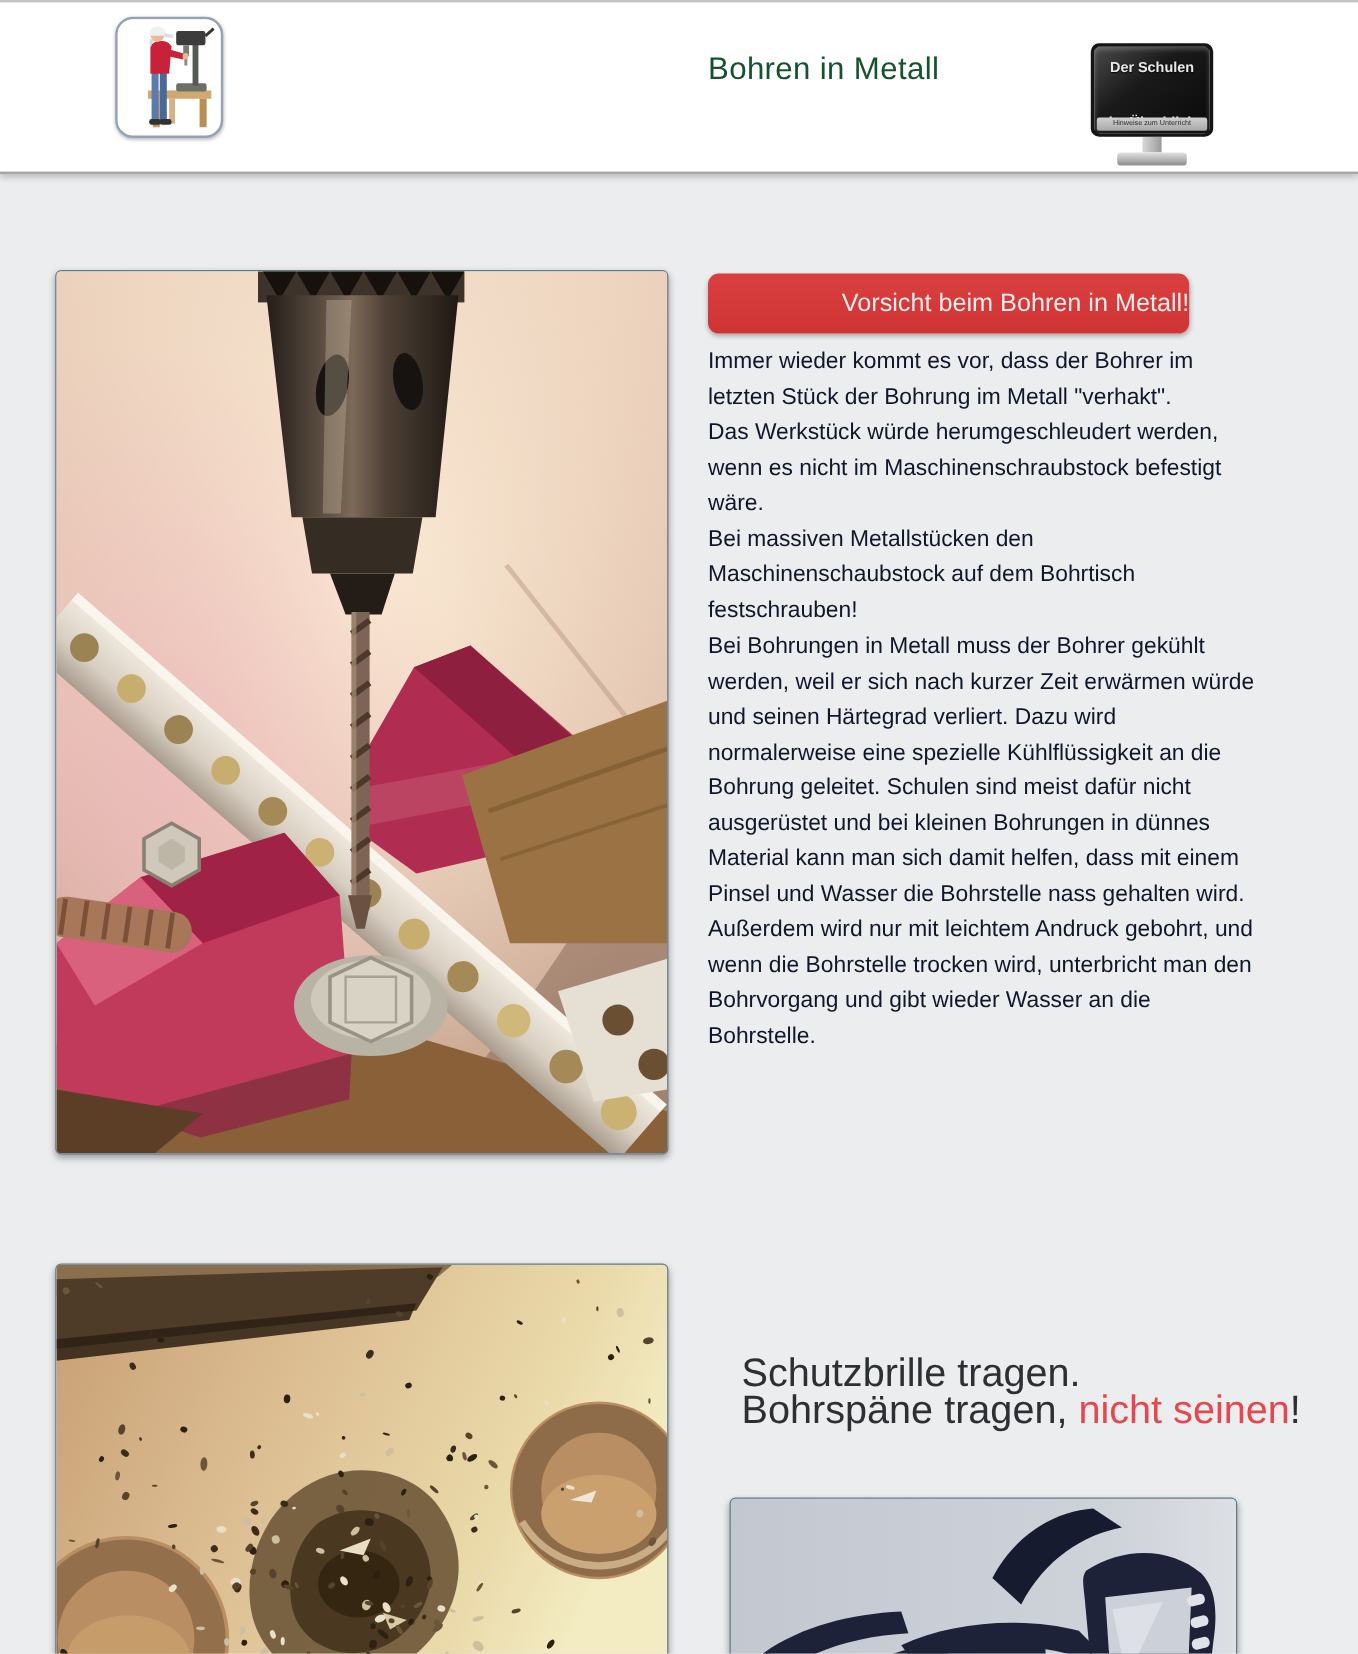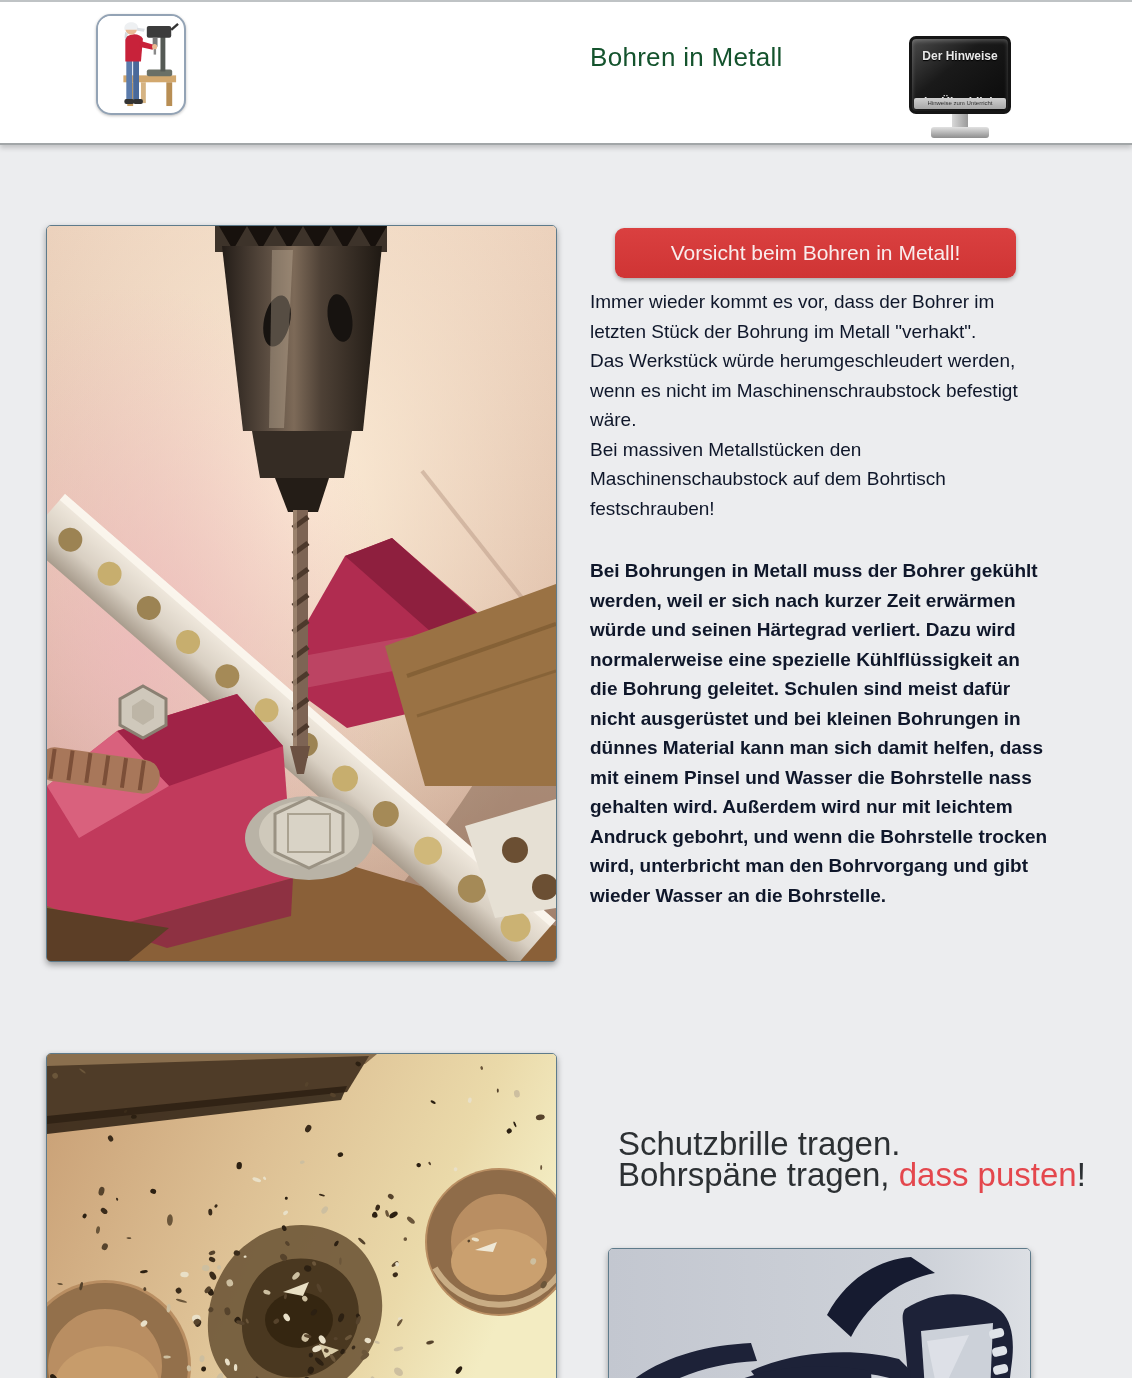--- a/index.html
+++ b/index.html
@@ -51,33 +51,33 @@
     border:1px solid #5e7b8b;border-radius:5px;
     box-shadow:0 3px 6px rgba(0,0,0,.35);
     background:#ddd;
   }
   .photo svg{display:block;}
   .photo1{left:46px;top:225px;width:509px;height:735px;}
   .photo2{left:46px;top:1053px;width:509px;height:400px;}
   .photo3{left:608px;top:1248px;width:421px;height:200px;}
   
   .banner{
-    position:absolute;left:615px;top:228px;width:401px;height:50px;
+    position:absolute;left:590px;top:228px;width:401px;height:50px;
     background:linear-gradient(#da4040,#cf3434);
     border-radius:9px;box-shadow:0 2px 4px rgba(0,0,0,.3);
-    display:flex;align-items:center;justify-content:center;
+    display:flex;align-items:center;justify-content:flex-end;
     color:#f9ecec;font-size:21px;
   }
   .para{
     position:absolute;left:590px;margin:0;width:462px;
     font-size:19px;line-height:29.5px;color:#0f172a;
     white-space:pre-line;
   }
   .p1{top:287px;}
-  .p2{top:556px;font-weight:bold;}
+  .p2{top:524px;}
   .safety{
     position:absolute;left:618px;top:1128px;
     font-size:33px;line-height:31px;color:#2c3033;
   }
   .safety .red{color:#e4474d;}
 </style>
 </head>
 <body>
 
 <div class="page">
@@ -110,21 +110,21 @@
         <path d="M27,12 C27,5 40,4 41,11 L42,14 L27,14 Z" fill="#eef0f2"></path>
         <path d="M40,12 L48,13 L47,16 L40,15 Z" fill="#dde0e4"></path>
         <path d="M28,16 C27,20 27,22 28,24 L31,18 Z" fill="#d3dade"></path>
       </svg>
     </a>
 
     <h1 class="page-title">Bohren in Metall</h1>
 
     <div class="overview" title="">
       <div class="ov-screen">
-        <div class="ov-l1">Der Hinweise</div>
+        <div class="ov-l1">Der Schulen</div>
         <div class="ov-l2">im Überblick</div>
         <div class="ov-strip">Hinweise zum Unterricht</div>
       </div>
       <div class="ov-neck"></div>
       <div class="ov-base"></div>
     </div>
   </header>
 
   <figure class="photo photo1">
     <svg viewBox="0 0 509 735" width="509" height="735" preserveAspectRatio="none">
@@ -451,21 +451,21 @@
           <ellipse cx="51.0" cy="175.9" rx="3.8" ry="1.9" transform="rotate(100 51.0 175.9)" fill="#6b563a"></ellipse>
           <ellipse cx="266.9" cy="258.3" rx="3.7" ry="2.4" transform="rotate(133 266.9 258.3)" fill="#2c2012"></ellipse>
           <ellipse cx="209.7" cy="125.8" rx="4.5" ry="1.9" transform="rotate(20 209.7 125.8)" fill="#e9e0c8"></ellipse>
           <ellipse cx="494.2" cy="113.5" rx="2.5" ry="1.0" transform="rotate(91 494.2 113.5)" fill="#6b563a"></ellipse>
         </g>
     </svg>
   </figure>
 
   <div class="safety">
     <div>Schutzbrille tragen.</div>
-    <div><span>Bohrspäne tragen, </span><span class="red">dass pusten</span><span>!</span></div>
+    <div><span>Bohrspäne tragen, </span><span class="red">nicht seinen</span><span>!</span></div>
   </div>
 
   <figure class="photo photo3">
     <svg viewBox="0 0 421 200" width="421" height="200" preserveAspectRatio="none">
       <defs>
         <linearGradient id="p3bg" x1="0" y1="0" x2="1" y2="0">
           <stop offset="0" stop-color="#c3c7d0"></stop>
             <stop offset=".75" stop-color="#ced2d9"></stop>
             <stop offset="1" stop-color="#dcdfe4"></stop>
         </linearGradient>

